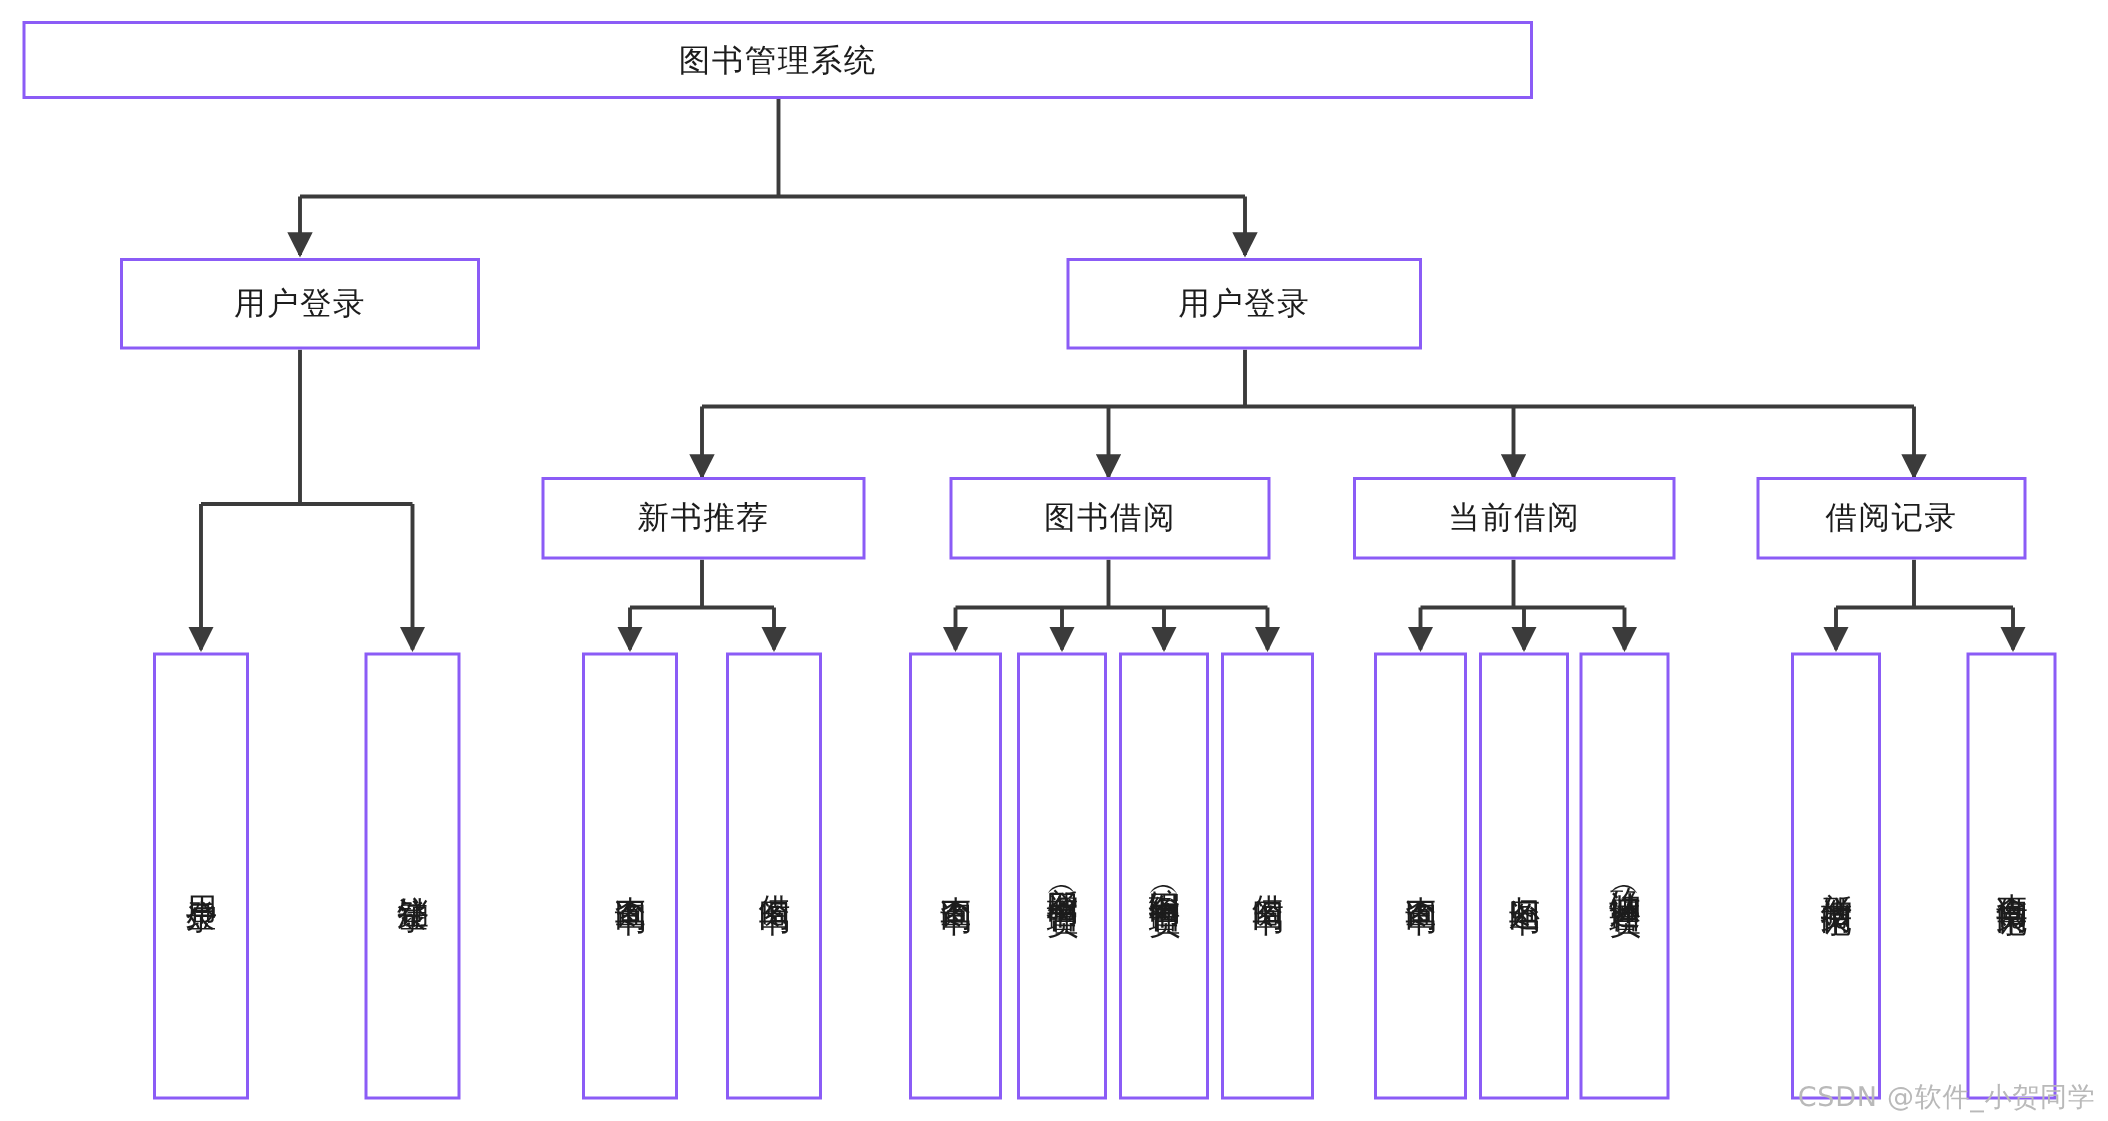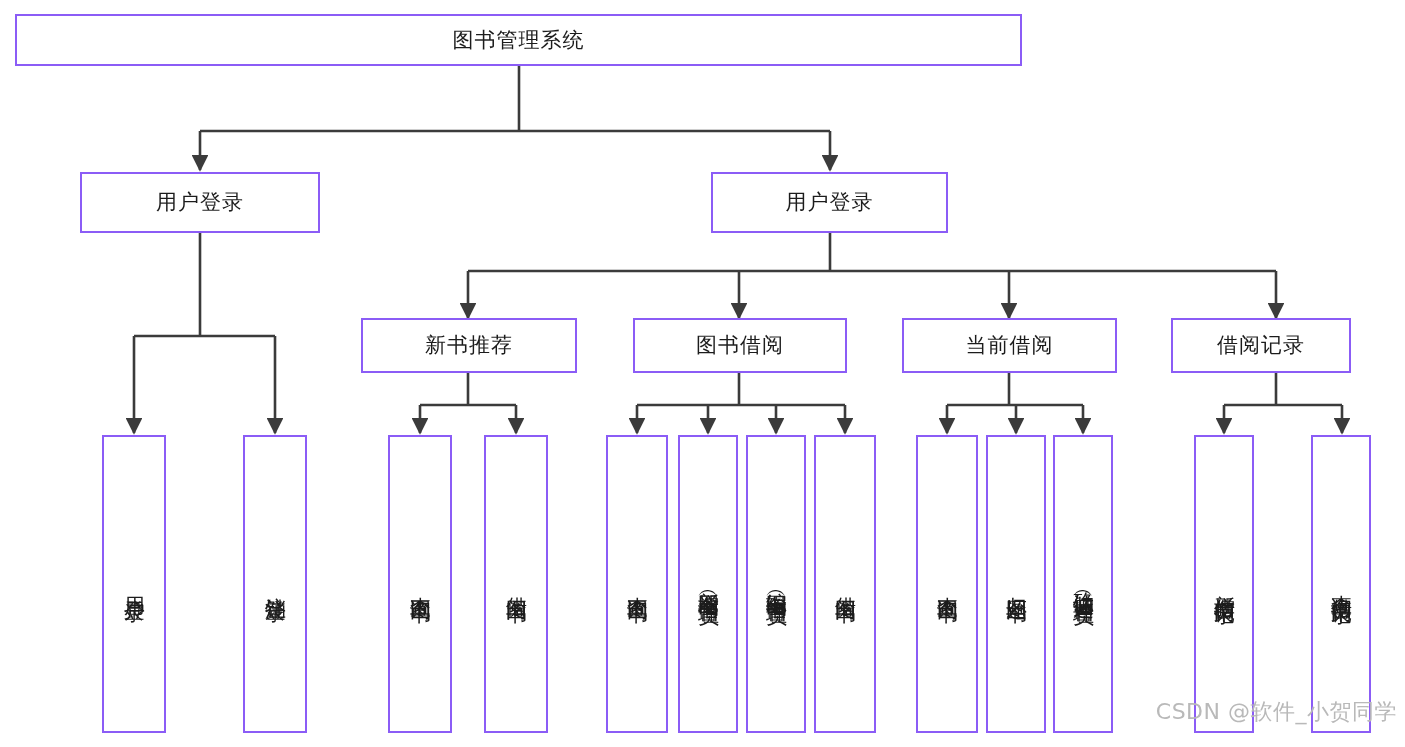--- a/index.html
+++ b/index.html
@@ -51,22 +51,22 @@
     position: absolute;
     left: 0;
     top: 0;
     width: 1405px;
     height: 747px;
     pointer-events: none;
   }
   .watermark {
     position: absolute;
     right: 8px;
-    bottom: 20px;
-    font-size: 22px;
+    bottom: 4px;
+    font-size: 18px;
     color: #b9b9b9;
     letter-spacing: 0.5px;
     white-space: nowrap;
     margin-top: 48px;
   }
 </style>
 </head>
 <body>
 
 <div id="canvas">

